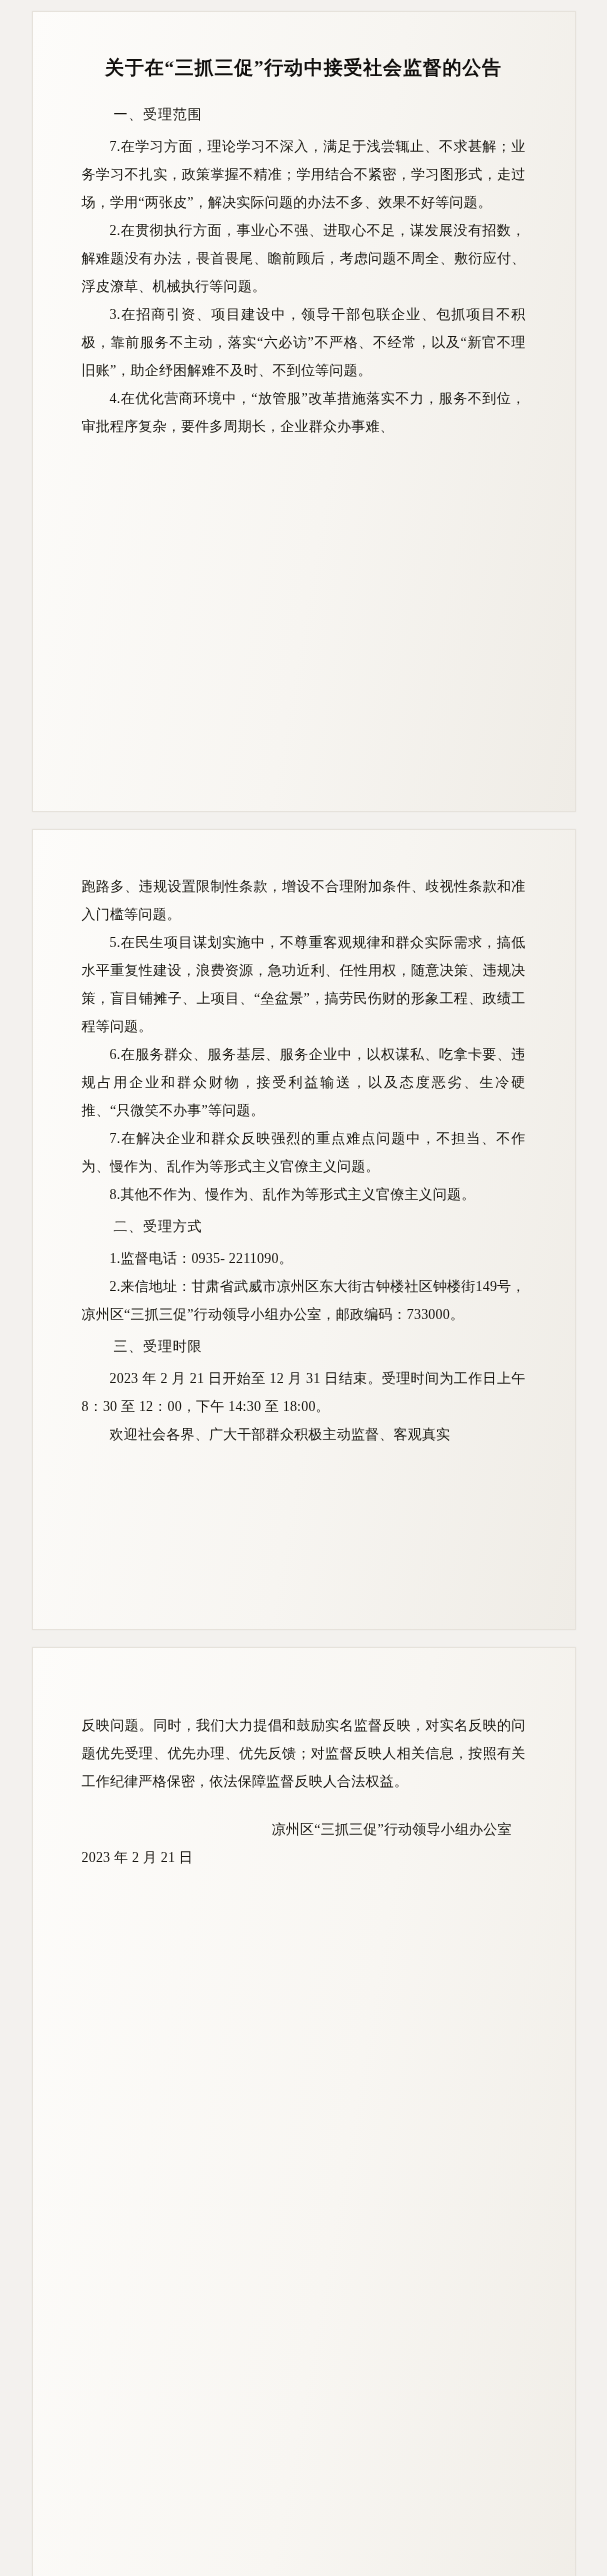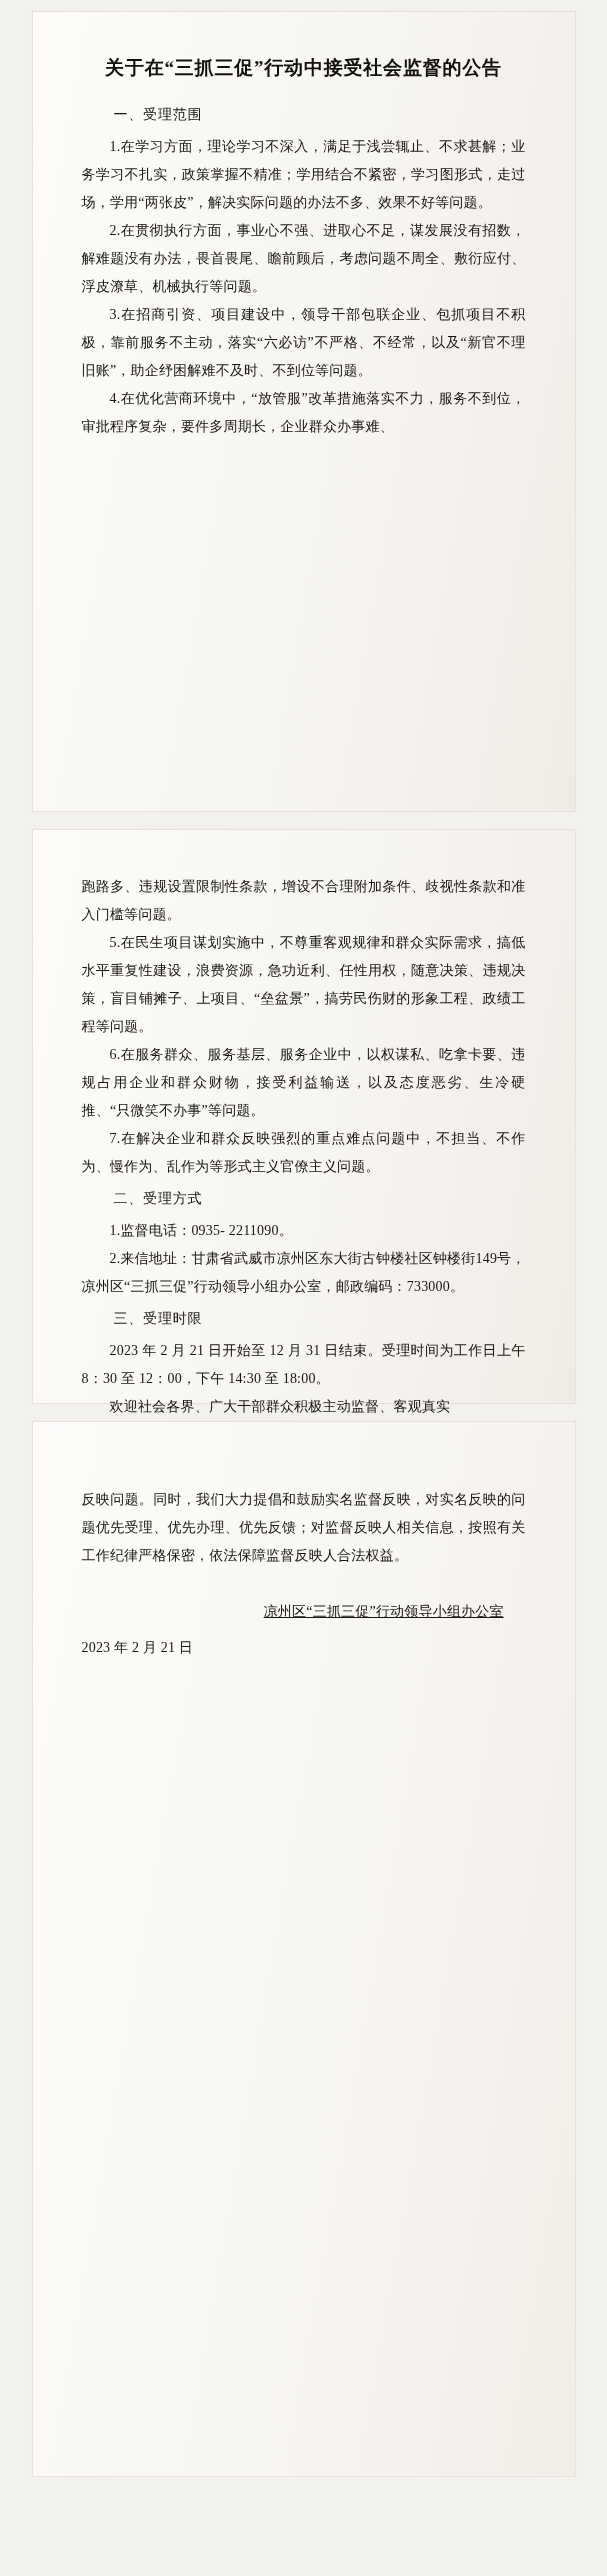--- a/index.html
+++ b/index.html
@@ -28,21 +28,21 @@
     width: 544px;
     height: 801px;
     margin-top: 10.7px;
     padding: 40px 49px 0 49px;
     background: linear-gradient(100deg, #fdfcfa 0%, #f7f5f1 55%, #efece6 100%);
     border: 0.8px solid #e6e2db;
     box-shadow: 0 0 1.5px rgba(0,0,0,0.06);
   }
   .sheet-2 {
     width: 544px;
-    height: 575px;
+    height: 801px;
     margin-top: 17px;
     padding: 43px 49px 0 49px;
     background: linear-gradient(100deg, #fdfcfa 0%, #f7f5f1 55%, #efece6 100%);
     border: 0.8px solid #e6e2db;
     box-shadow: 0 0 1.5px rgba(0,0,0,0.06);
   }
   .sheet-3 {
     width: 544px;
     height: 1056px;
     margin-top: 17px;
@@ -81,55 +81,55 @@
     color: #17150f;
     margin: 4px;
     text-indent: 2em;
     font-weight: normal;
     letter-spacing: 0.8px;
   }
   p.sign {
     font-size: 14px;
     line-height: 28px;
     color: #17150f;
-    margin: 8px;
+    margin: 0;
     text-align: right;
     padding-right: 13.8px;
     letter-spacing: 0.2px;
-    text-decoration: underline;
   }
   p.date {
     font-size: 14px;
     line-height: 28px;
     color: #17150f;
     margin: 0;
     padding-right: 40px;
     letter-spacing: 0.2px;
   }
   .spacer-md { height: 20px; }
 </style>
 </head>
 <body>
 
 <div class="page">
 
   <div class="sheet sheet-1">
     <h1 class="doc-title">关于在“三抓三促”行动中接受社会监督的公告</h1>
     <p class="heading">一、受理范围</p>
-    <p class="para">1.在学习方面，理论学习不深入，满足于浅尝辄止、不求甚解；业务学习不扎实，政策掌握不精准；学用结合不紧密，学习图形式，走过场，学用“两张皮”，解决实际问题的办法不多、效果不好等问题。</p>
+    <p class="para">7.在学习方面，理论学习不深入，满足于浅尝辄止、不求甚解；业务学习不扎实，政策掌握不精准；学用结合不紧密，学习图形式，走过场，学用“两张皮”，解决实际问题的办法不多、效果不好等问题。</p>
     <p class="para">2.在贯彻执行方面，事业心不强、进取心不足，谋发展没有招数，解难题没有办法，畏首畏尾、瞻前顾后，考虑问题不周全、敷衍应付、浮皮潦草、机械执行等问题。</p>
     <p class="para">3.在招商引资、项目建设中，领导干部包联企业、包抓项目不积极，靠前服务不主动，落实“六必访”不严格、不经常，以及“新官不理旧账”，助企纾困解难不及时、不到位等问题。</p>
     <p class="para">4.在优化营商环境中，“放管服”改革措施落实不力，服务不到位，审批程序复杂，要件多周期长，企业群众办事难、</p>
   </div>
 
   <div class="sheet sheet-2">
     <p class="para noindent">跑路多、违规设置限制性条款，增设不合理附加条件、歧视性条款和准入门槛等问题。</p>
     <p class="para">5.在民生项目谋划实施中，不尊重客观规律和群众实际需求，搞低水平重复性建设，浪费资源，急功近利、任性用权，随意决策、违规决策，盲目铺摊子、上项目、“垒盆景”，搞劳民伤财的形象工程、政绩工程等问题。</p>
     <p class="para">6.在服务群众、服务基层、服务企业中，以权谋私、吃拿卡要、违规占用企业和群众财物，接受利益输送，以及态度恶劣、生冷硬推、“只微笑不办事”等问题。</p>
     <p class="para">7.在解决企业和群众反映强烈的重点难点问题中，不担当、不作为、慢作为、乱作为等形式主义官僚主义问题。</p>
+    <p class="para">8.其他不作为、慢作为、乱作为等形式主义官僚主义问题。</p>
     <p class="heading">二、受理方式</p>
     <p class="para">1.监督电话：0935- 2211090。</p>
     <p class="para">2.来信地址：甘肃省武威市凉州区东大街古钟楼社区钟楼街149号，凉州区“三抓三促”行动领导小组办公室，邮政编码：733000。</p>
     <p class="heading">三、受理时限</p>
     <p class="para">2023 年 2 月 21 日开始至 12 月 31 日结束。受理时间为工作日上午 8：30 至 12：00，下午 14:30 至 18:00。</p>
     <p class="para">欢迎社会各界、广大干部群众积极主动监督、客观真实</p>
   </div>
 
   <div class="sheet sheet-3">
     <p class="para noindent">反映问题。同时，我们大力提倡和鼓励实名监督反映，对实名反映的问题优先受理、优先办理、优先反馈；对监督反映人相关信息，按照有关工作纪律严格保密，依法保障监督反映人合法权益。</p>

